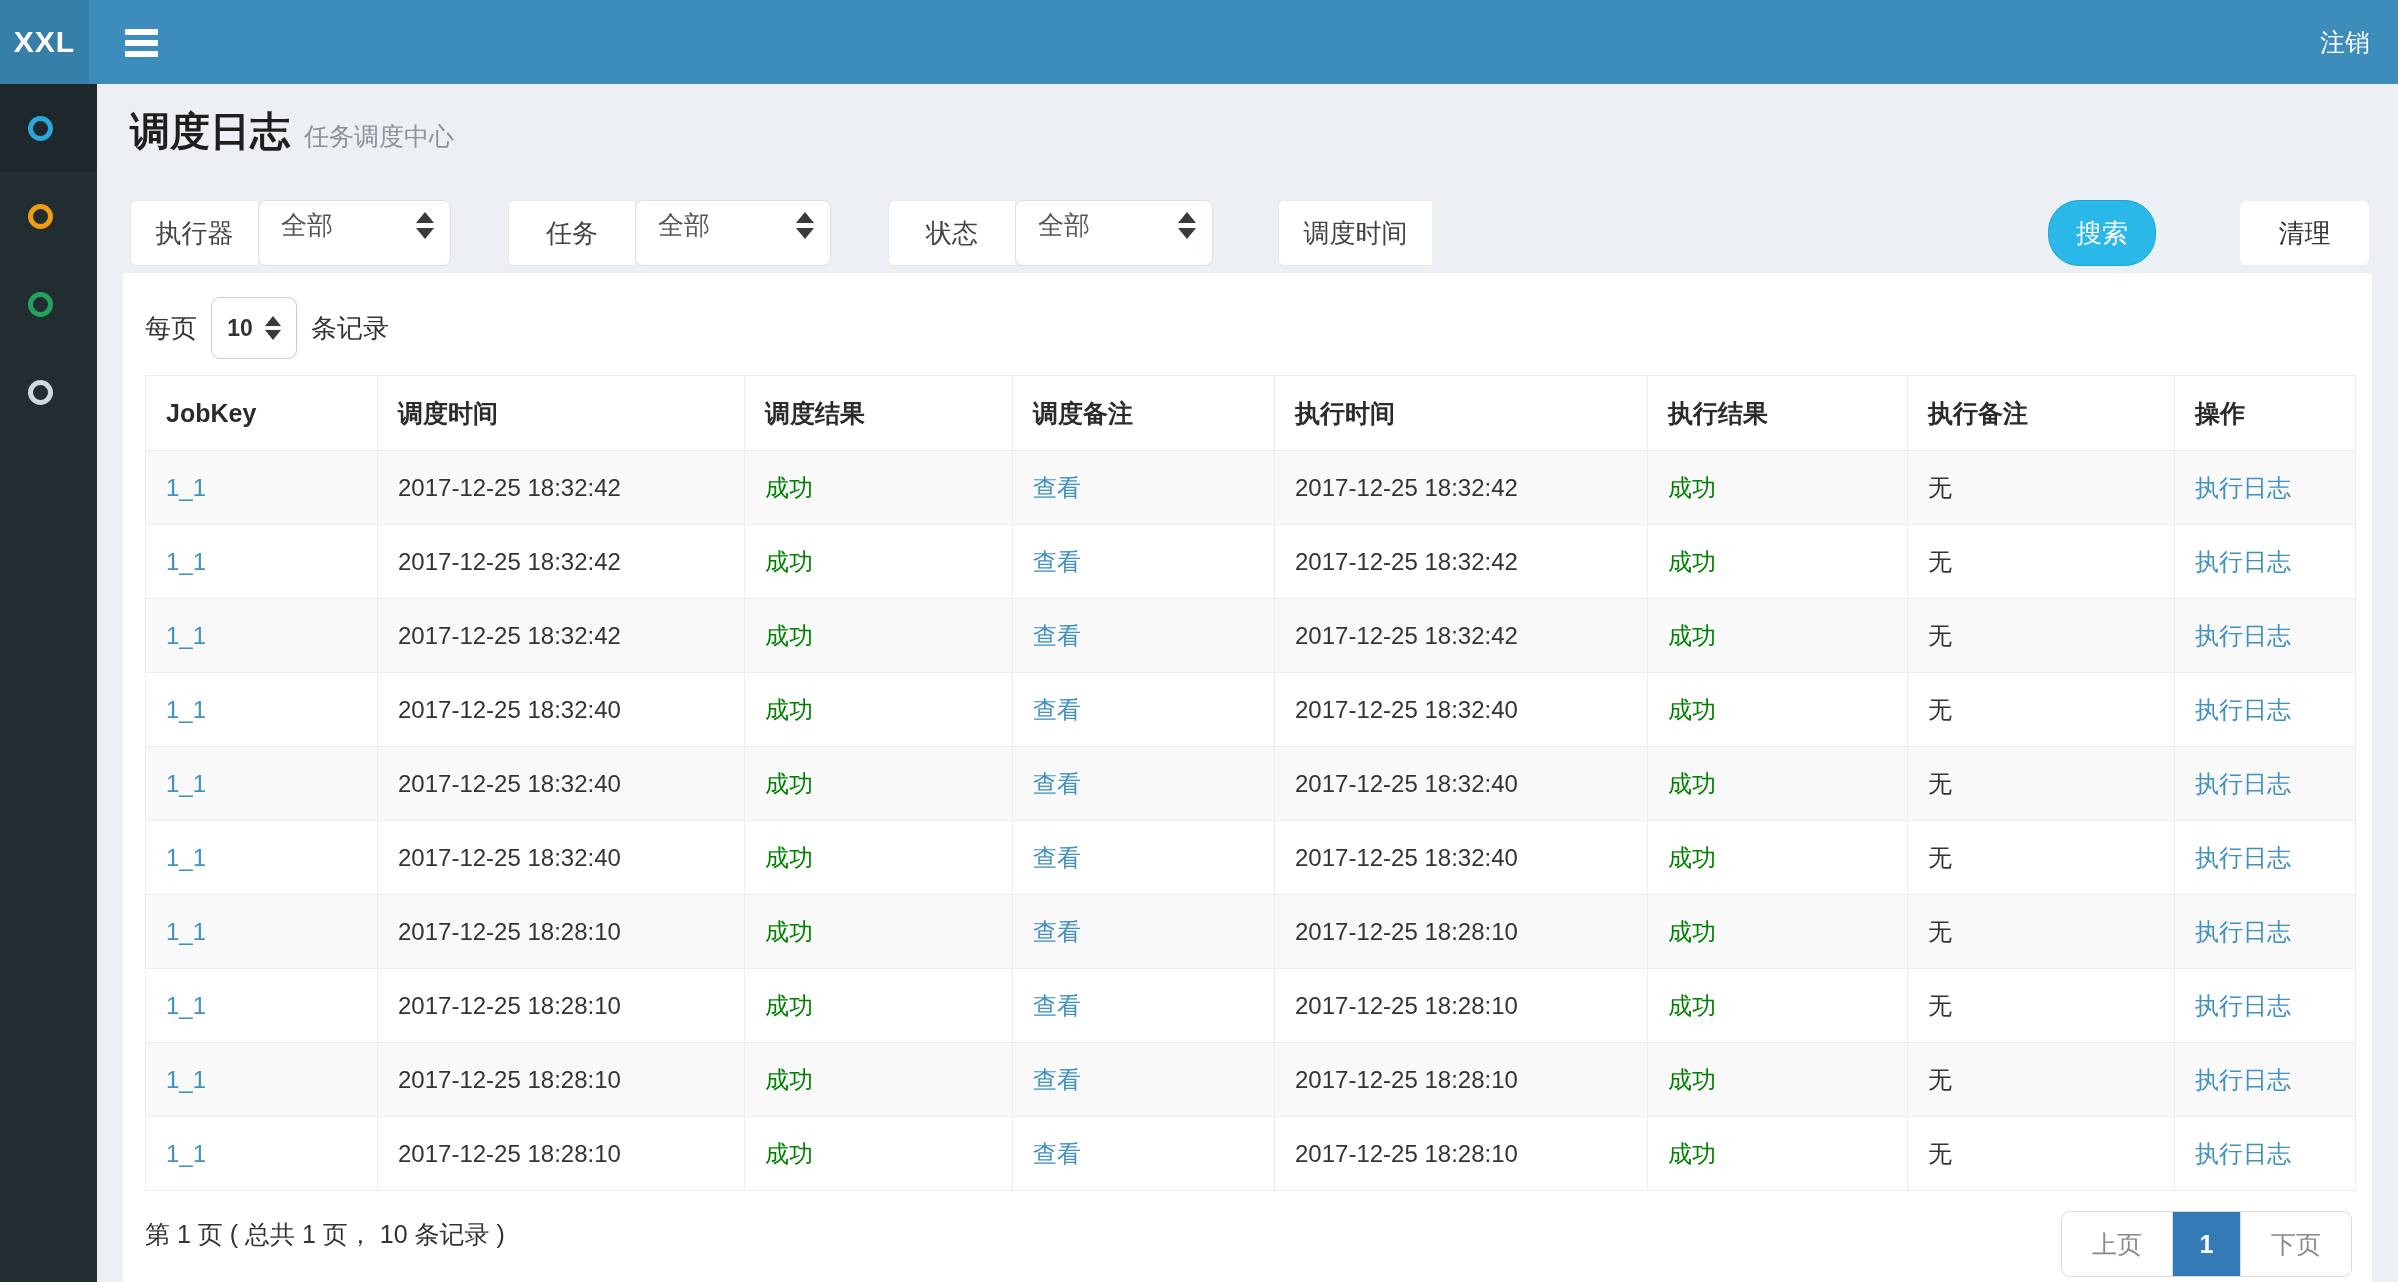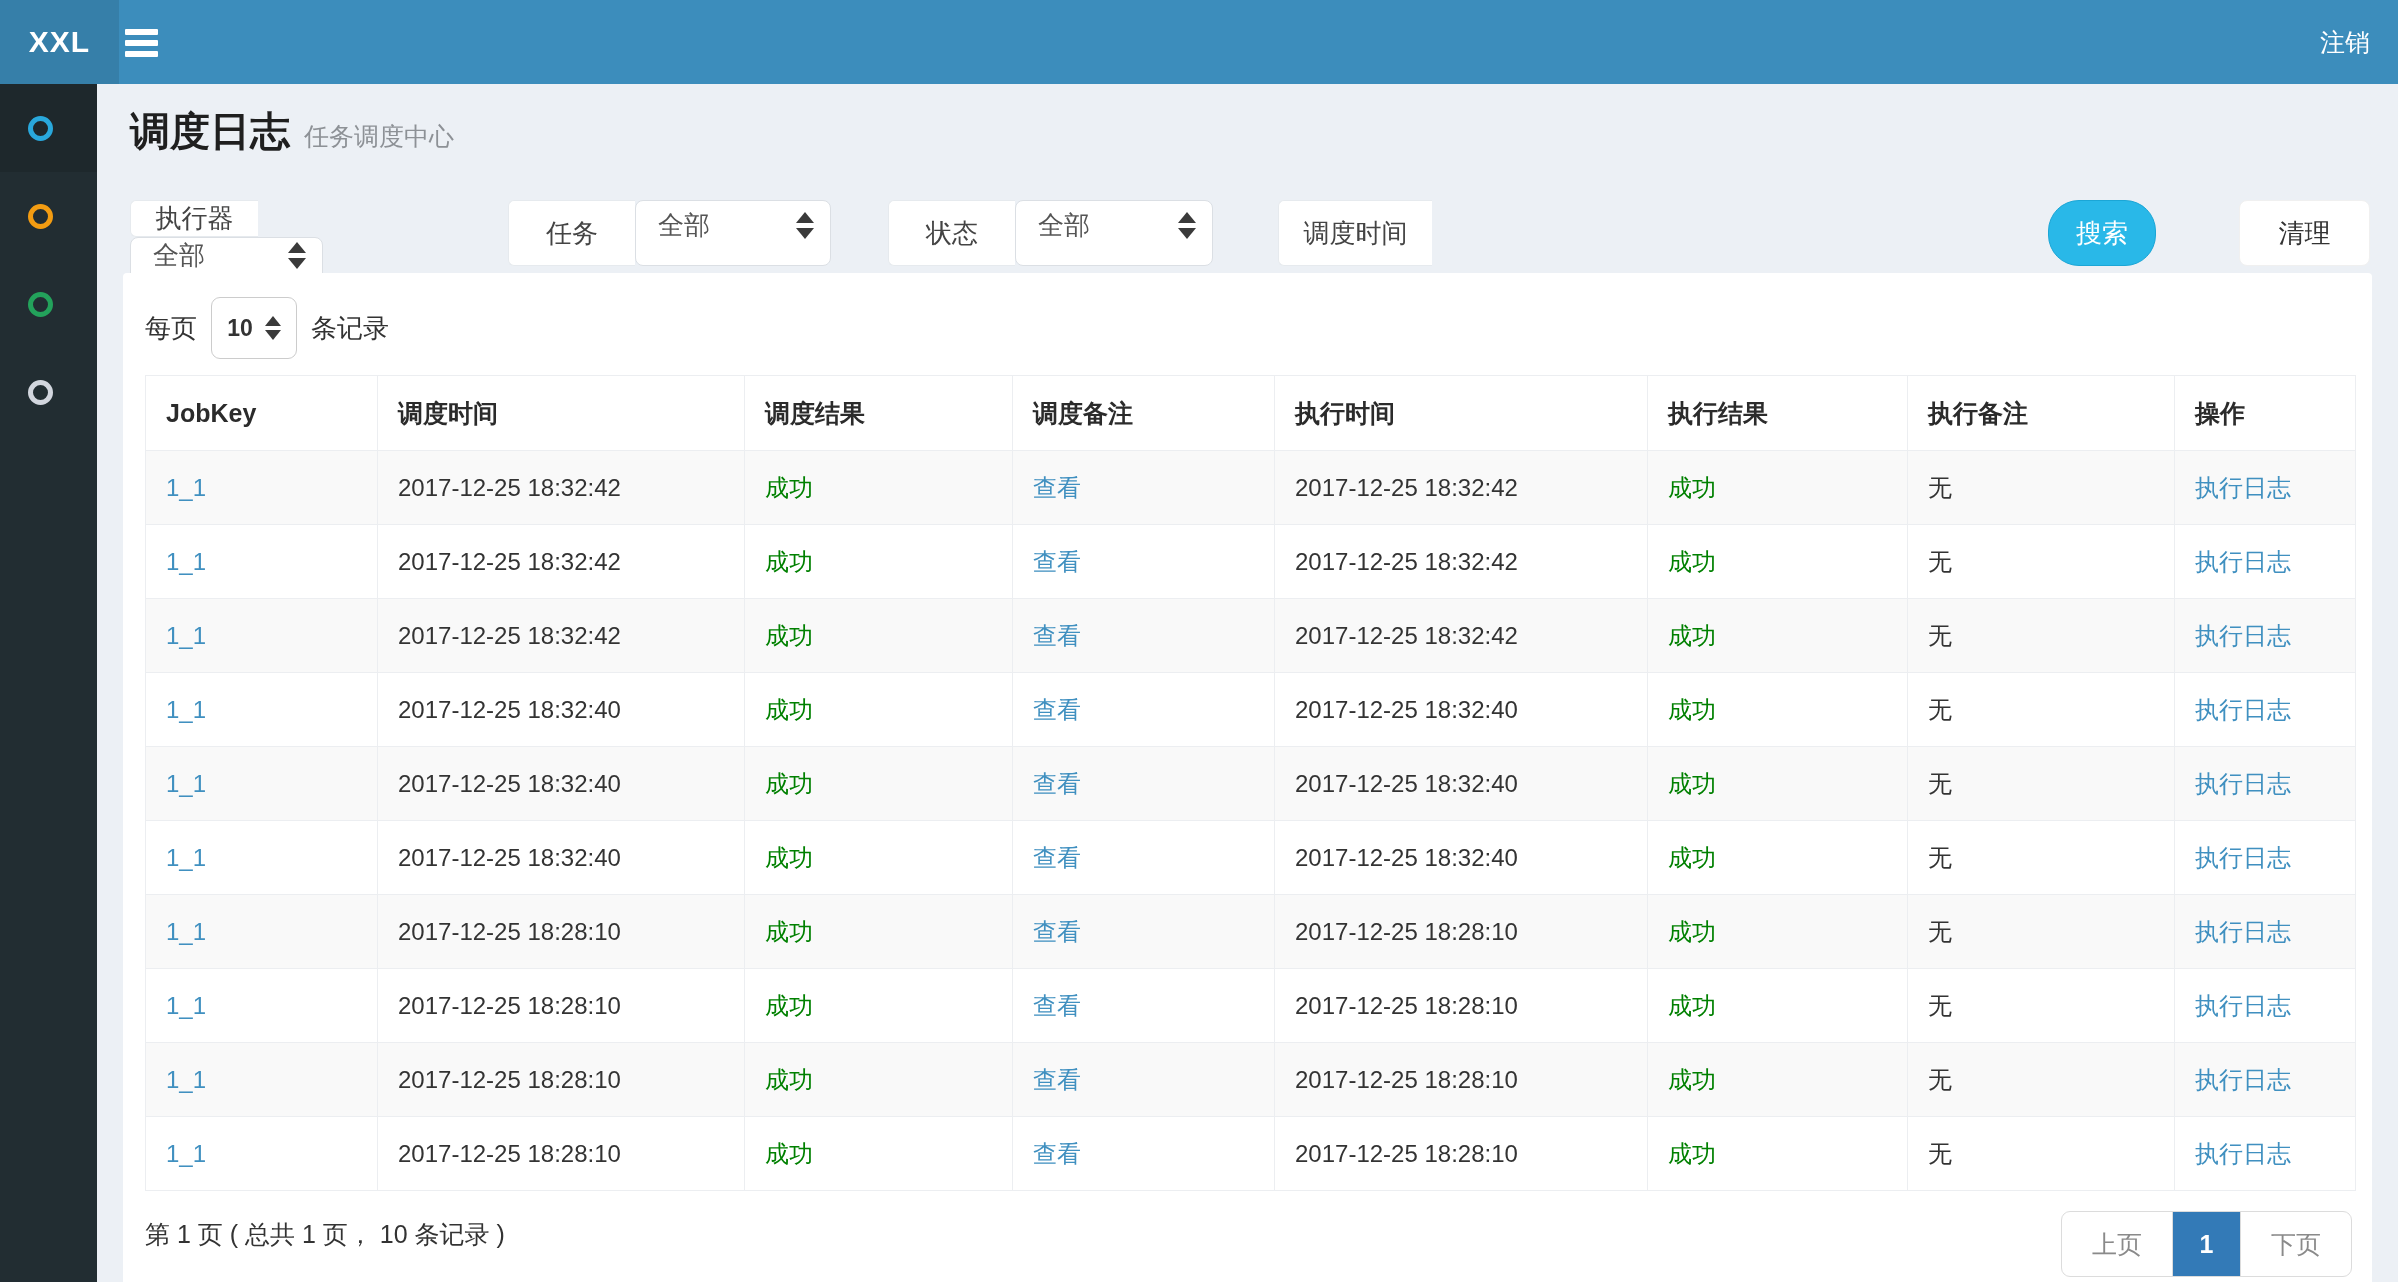--- a/index.html
+++ b/index.html
@@ -4,21 +4,21 @@
 <style>
   * { margin:0; padding:0; box-sizing:border-box; }
   html,body { width:2398px; height:1282px; overflow:hidden; }
   body {
     font-family:"Liberation Sans","DejaVu Sans",sans-serif;
     background:#ecf0f5; color:#333; position:relative;
   }
 
   
   .header { position:absolute; top:0; left:0; width:2398px; height:84px; background:#3c8dbc; z-index:5; }
-  .logo { position:absolute; top:0; left:0; width:119px; height:84px; background:#367fa9;
+  .logo { position:absolute; top:0; left:0; width:89px; height:84px; background:#367fa9;
           display:flex; align-items:center; justify-content:center;
           color:#fff; font-weight:bold; font-size:30px; letter-spacing:1px; }
   .hamburger { position:absolute; left:125px; top:29px; width:33px; cursor:pointer; }
   .hamburger i { display:block; width:33px; height:6px; background:#fff; border-radius:1px; margin-bottom:5px; }
   .logout { position:absolute; right:28px; top:0; height:84px; display:flex; align-items:center;
             color:#fff; font-size:25px; cursor:pointer; }
 
   
   .sidebar { position:absolute; top:84px; left:0; width:97px; height:1198px; background:#222d32; z-index:4; }
   .side-item { height:88px; display:flex; align-items:center; padding-left:28px; cursor:pointer; }
@@ -114,21 +114,21 @@
 
 <div class="content">
 
   <div class="page-header">
     <span class="page-title">调度日志</span>
     <span class="page-subtitle">任务调度中心</span>
   </div>
 
   <div class="filter-bar">
 
-    <div class="filter-group" style="left:33px;flex-direction:column;">
+    <div class="filter-group" style="left:33px;">
       <span class="fg-label" style="width:128px;">执行器</span>
       <div class="fg-select" style="width:193px;">
         <span>全部</span>
         <span class="caret-ud">
             <i class="up"></i>
             <i class="down"></i>
           </span>
       </div>
     </div>
 

